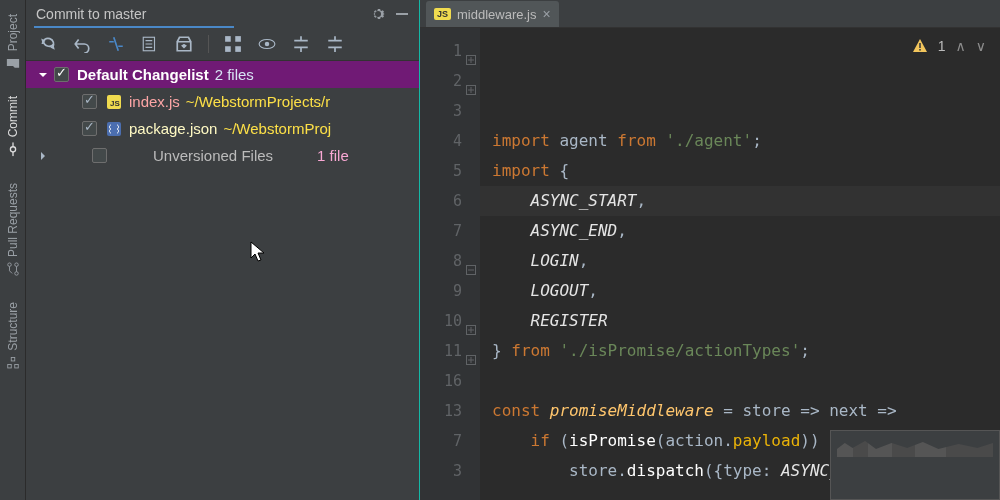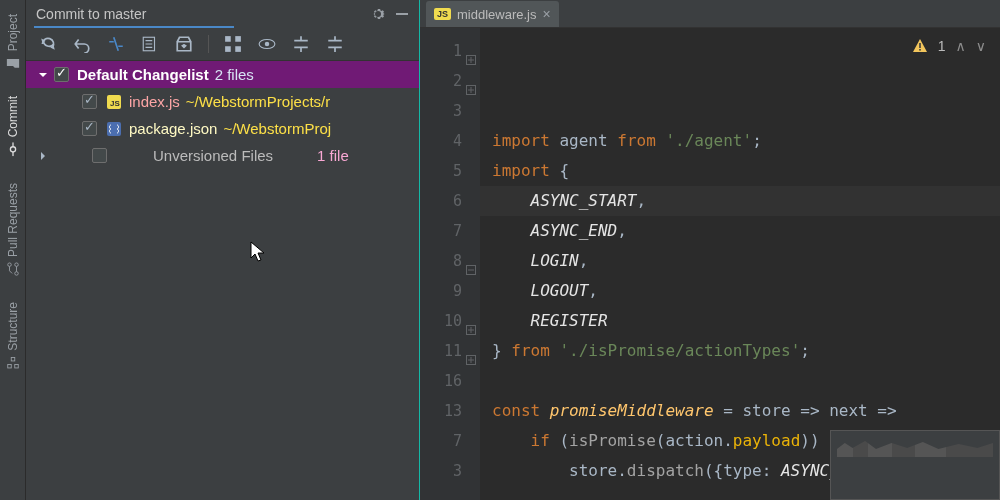--- a/index.html
+++ b/index.html
@@ -200,21 +200,21 @@
     height: 30px;
     background: #323232;
     top: 158px;
     z-index: 0;
   }
   .code pre { position: relative; z-index: 1; margin: 0; font-family: inherit; }
   .kw { color: #cc7832; }
   .str { color: #6a8759; }
   .id { color: #ffc66d; font-style: italic; }
   .const { color: #e5e5e5; font-style: italic; }
-  .method { color: #a3a3a3; }
+  .method { color: #ffffff; }
   .prop { color: #eab308; }
 
   .inspect {
     position: absolute;
     top: 10px; right: 14px;
     display: flex; align-items: center; gap: 10px;
     color: #a9b7c6; font-size: 14px;
     z-index: 3;
   }
   .warn-tri { width: 16px; height: 16px; }

